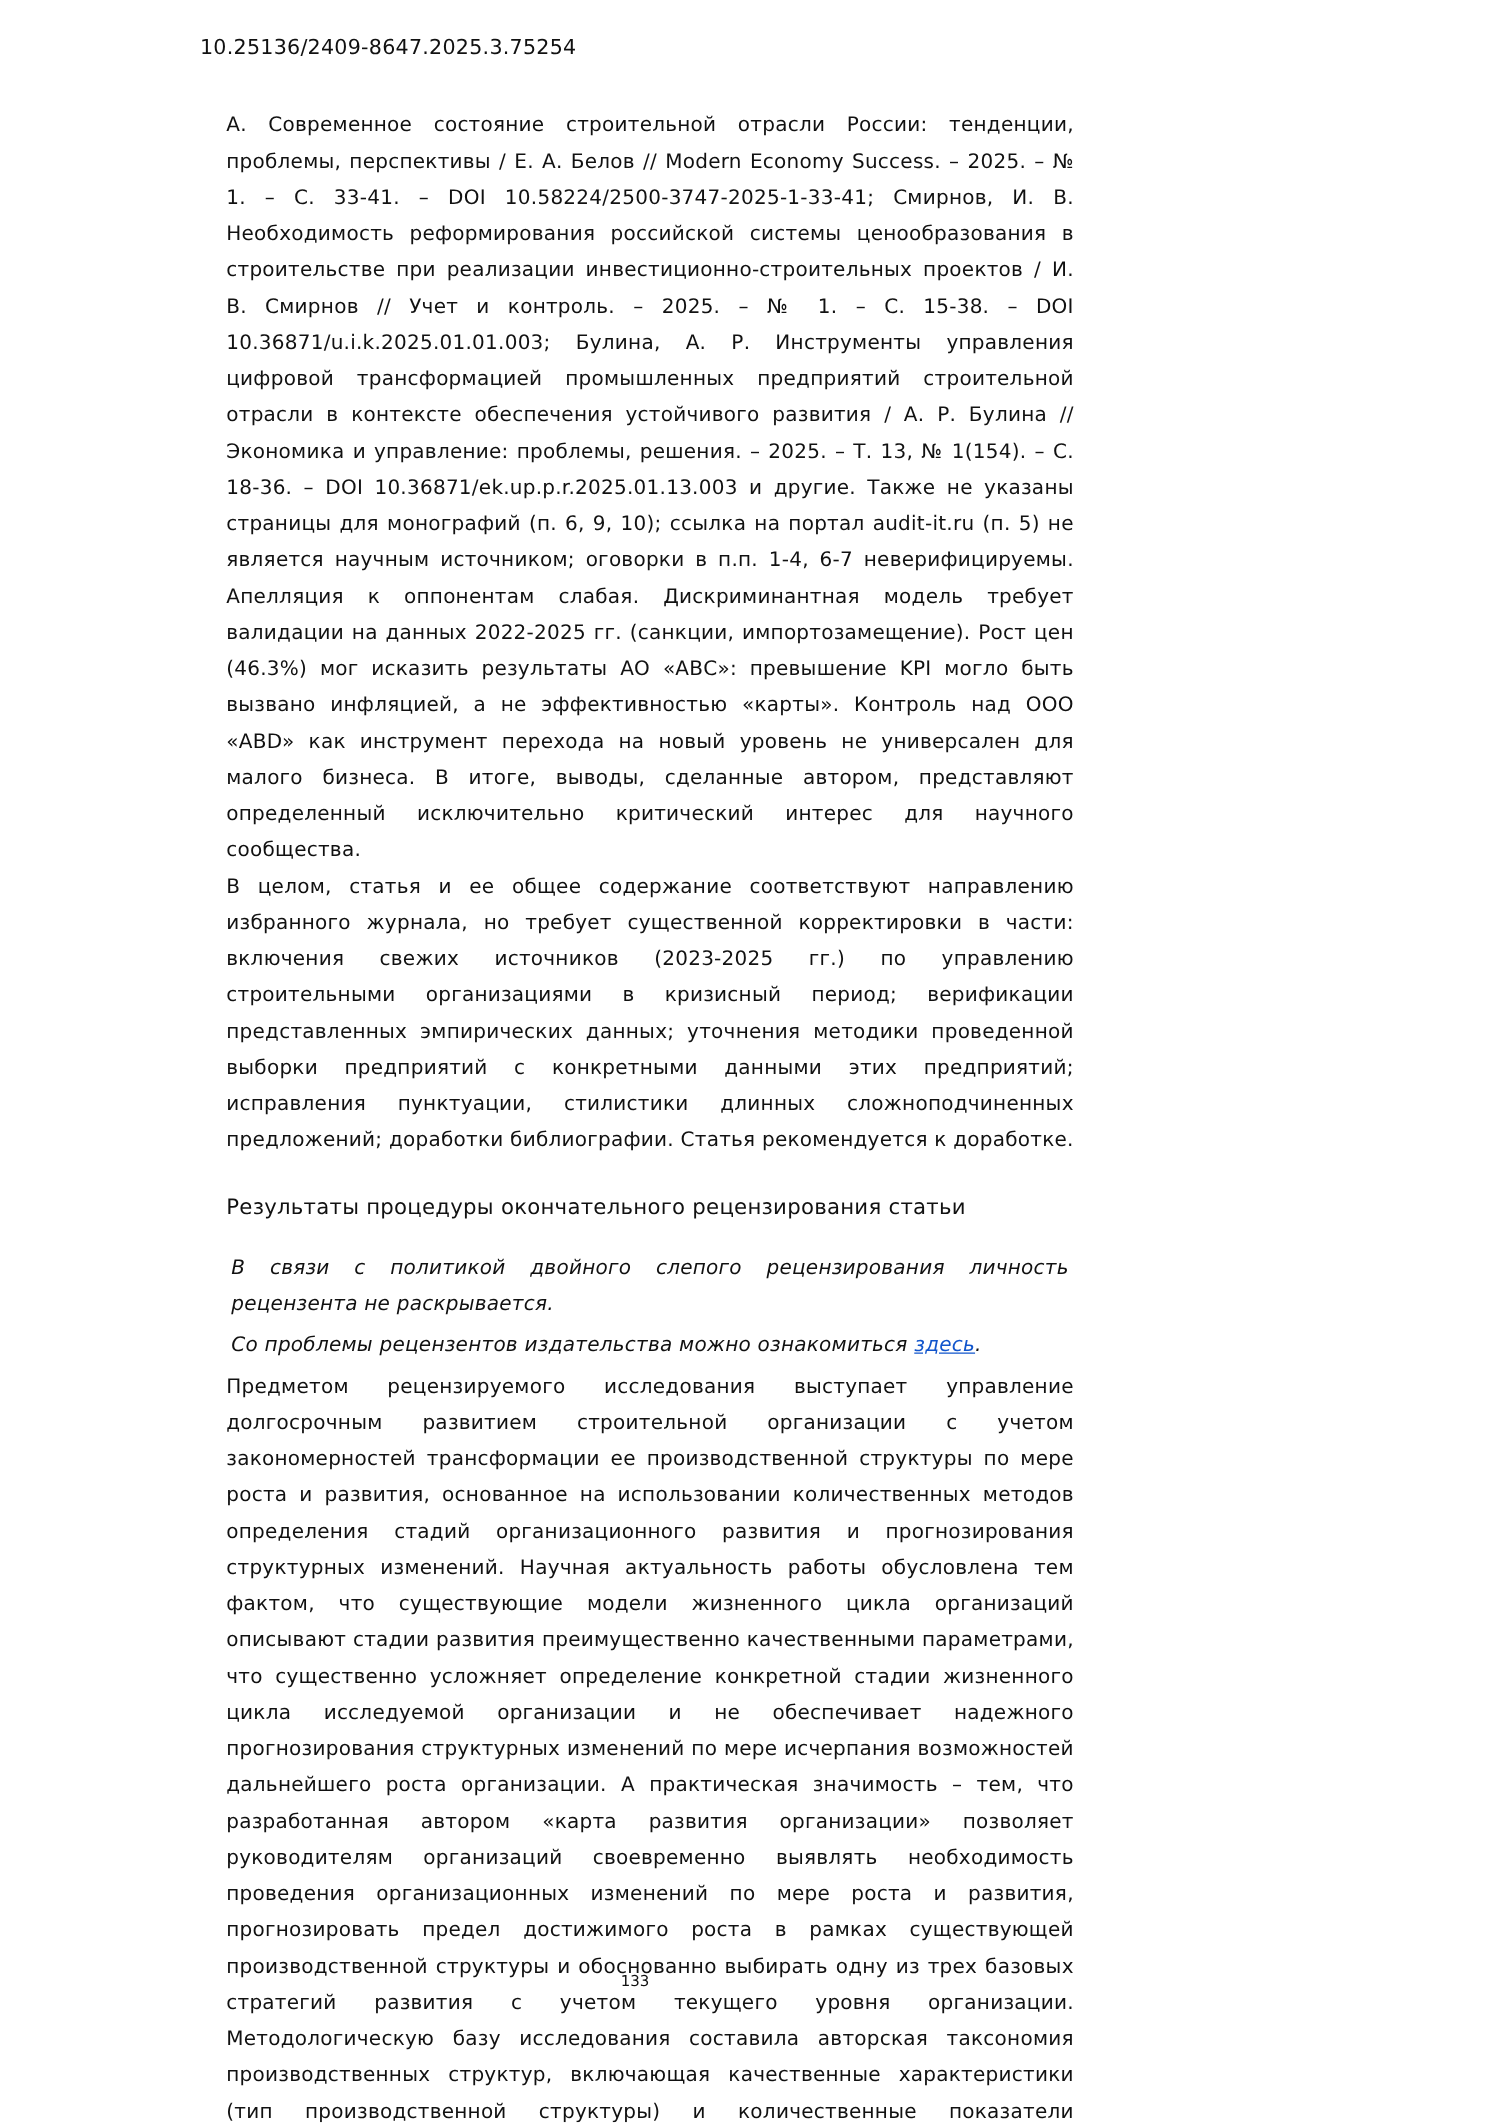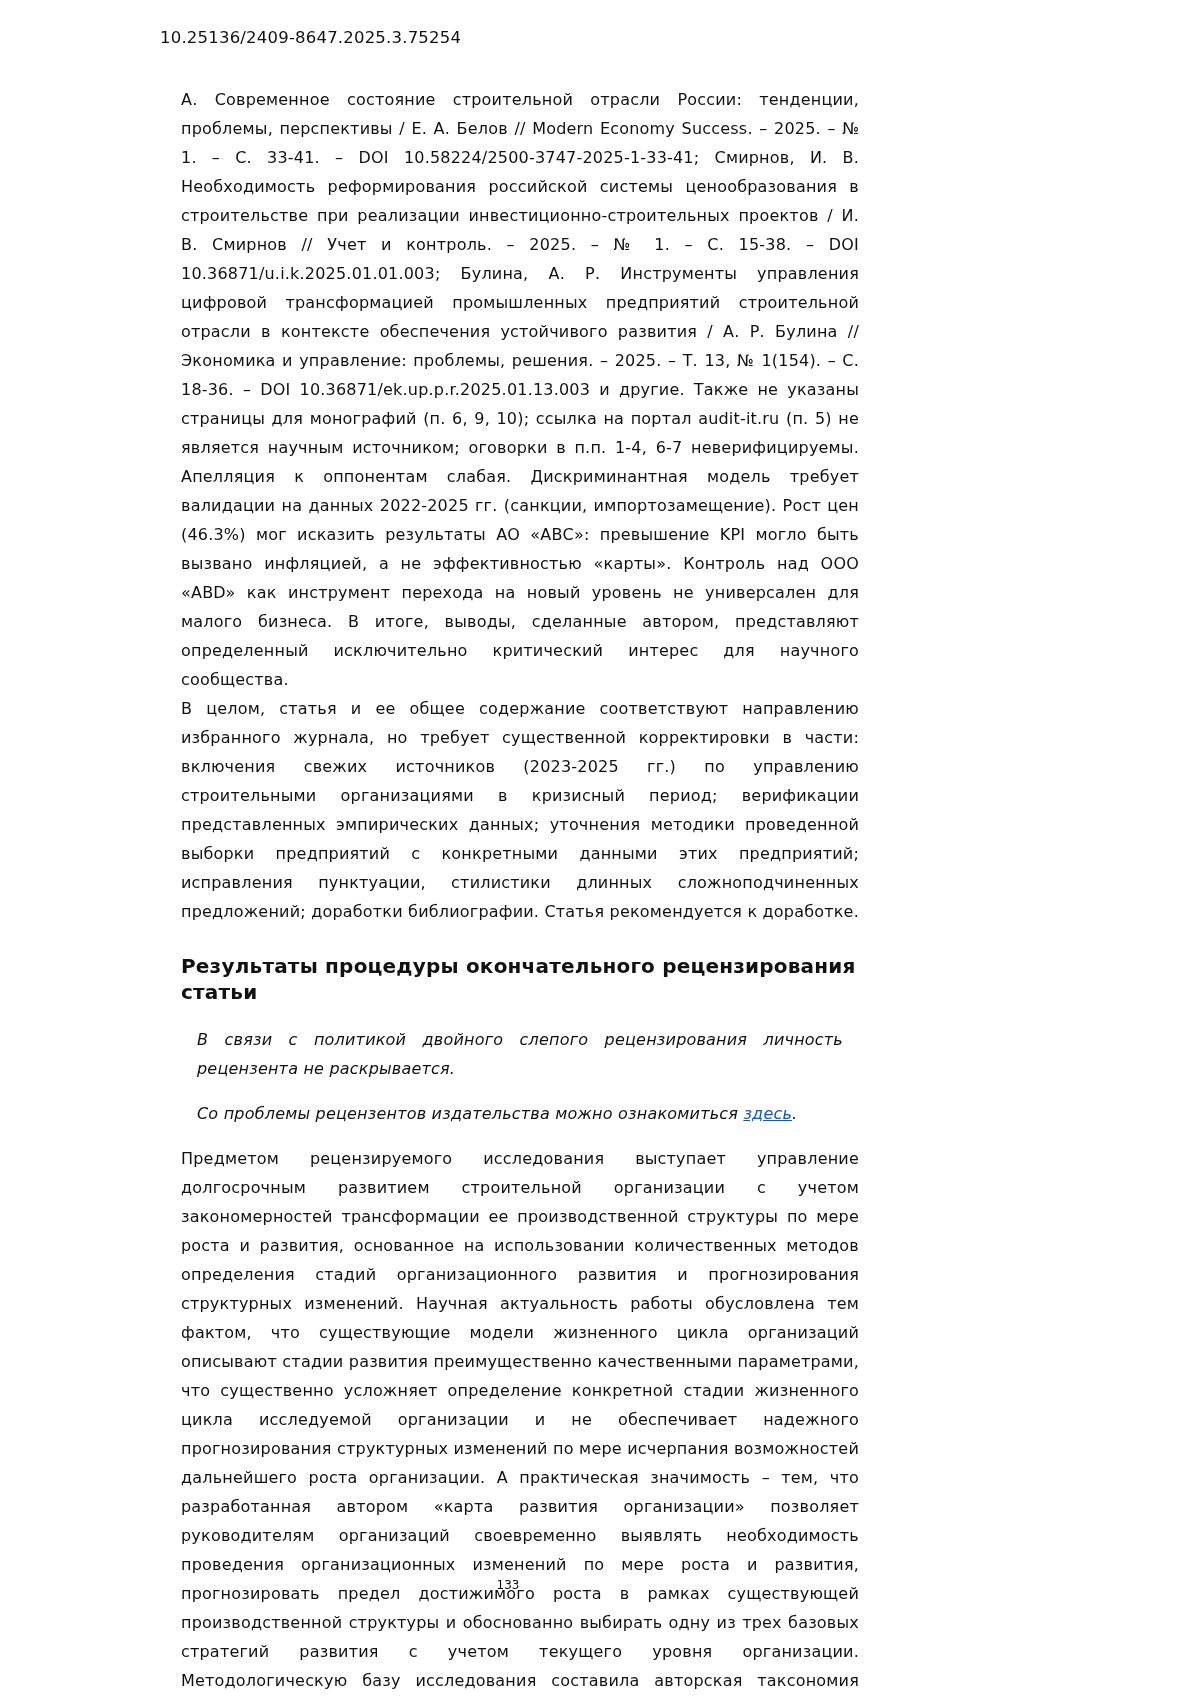--- a/index.html
+++ b/index.html
@@ -23,28 +23,28 @@
   }
   .content {
     margin: 38px 157px 0 181px;
     font-size: 16px;
     line-height: 29px;
     text-align: justify;
     letter-spacing: 0.2px;
   }
   p.body-par { margin: 0; }
   h2.section-heading {
-    font-size: 20px;
-    font-weight: bold;
+    font-size: 17px;
+    font-weight: normal;
     margin: 27px 0 20px 0;
     text-align: left;
     letter-spacing: 0.2px;
     line-height: 26px;
   }
-  p.italic-par { font-style: italic; margin: 16px; }
+  p.italic-par { font-style: italic; margin: 4px; }
   p.gap-before { margin-top: 2px; }
   a.doc-link { color: #1155CC; text-decoration: underline; cursor: pointer; }
   .page-footer {
     position: absolute;
     bottom: 106px;
     left: 0;
     width: 100%;
     text-align: center;
     font-size: 12px;
   }

